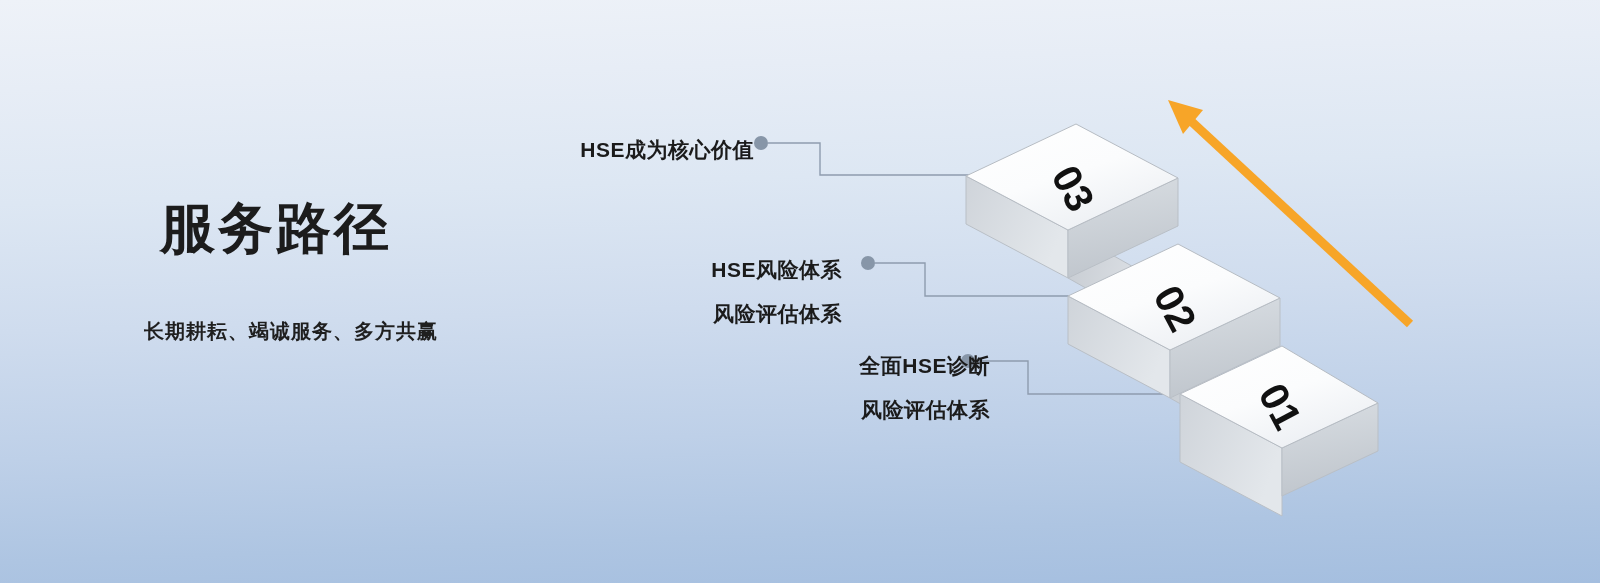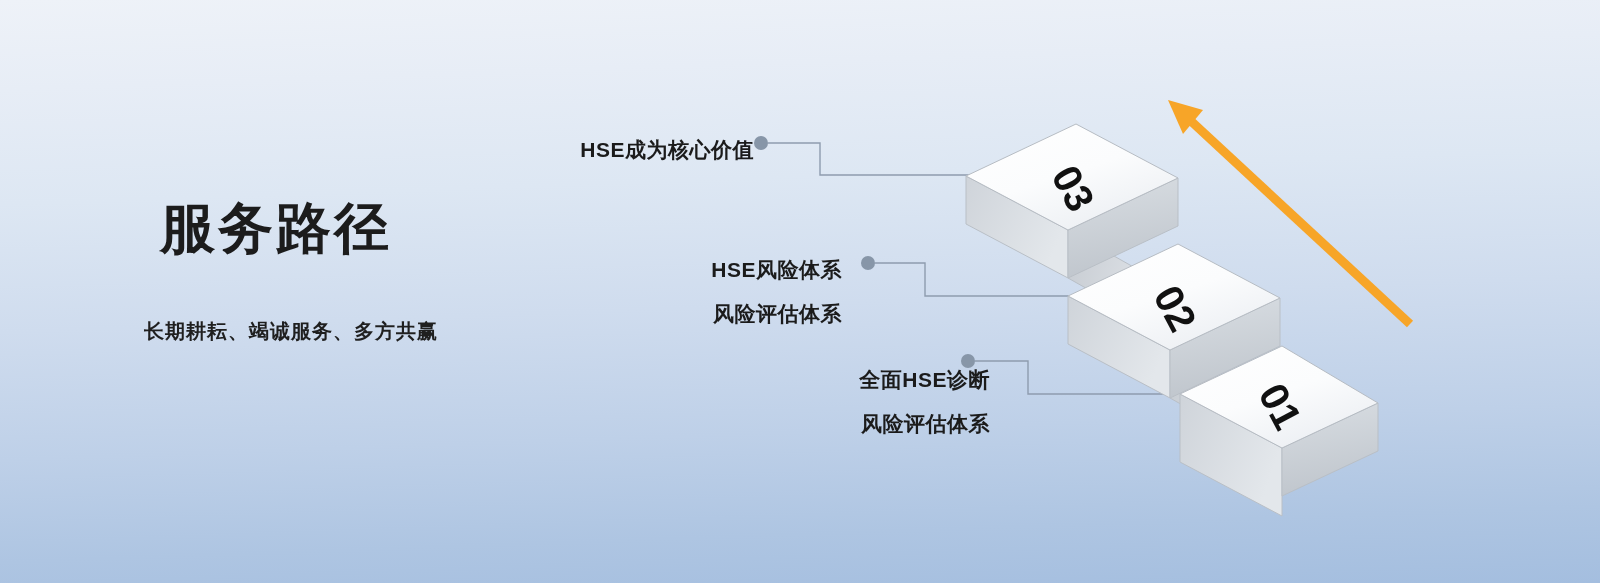--- a/index.html
+++ b/index.html
@@ -72,21 +72,21 @@
     font-weight: 700;
     letter-spacing: 0.5px;
     white-space: nowrap;
   }
   .step-label .line2 {
     display: block;
   }
 
   #label-3 { right: 846px; top: 128px; }
   #label-2 { right: 758px; top: 248px; text-align: right; }
-  #label-1 { right: 610px; top: 358px; }
+  #label-1 { right: 610px; top: 344px; }
 </style>
 </head>
 <body>
 
 <div id="slide">
 
   <div id="text-block">
     <h1 id="page-title">服务路径</h1>
     <p id="page-subtitle">长期耕耘、竭诚服务、多方共赢</p>
   </div>

